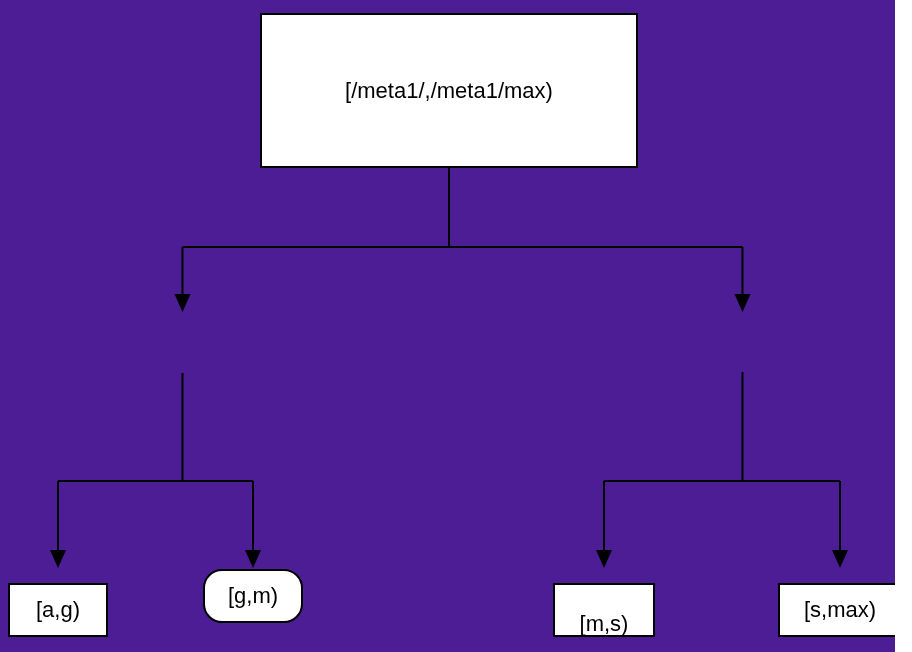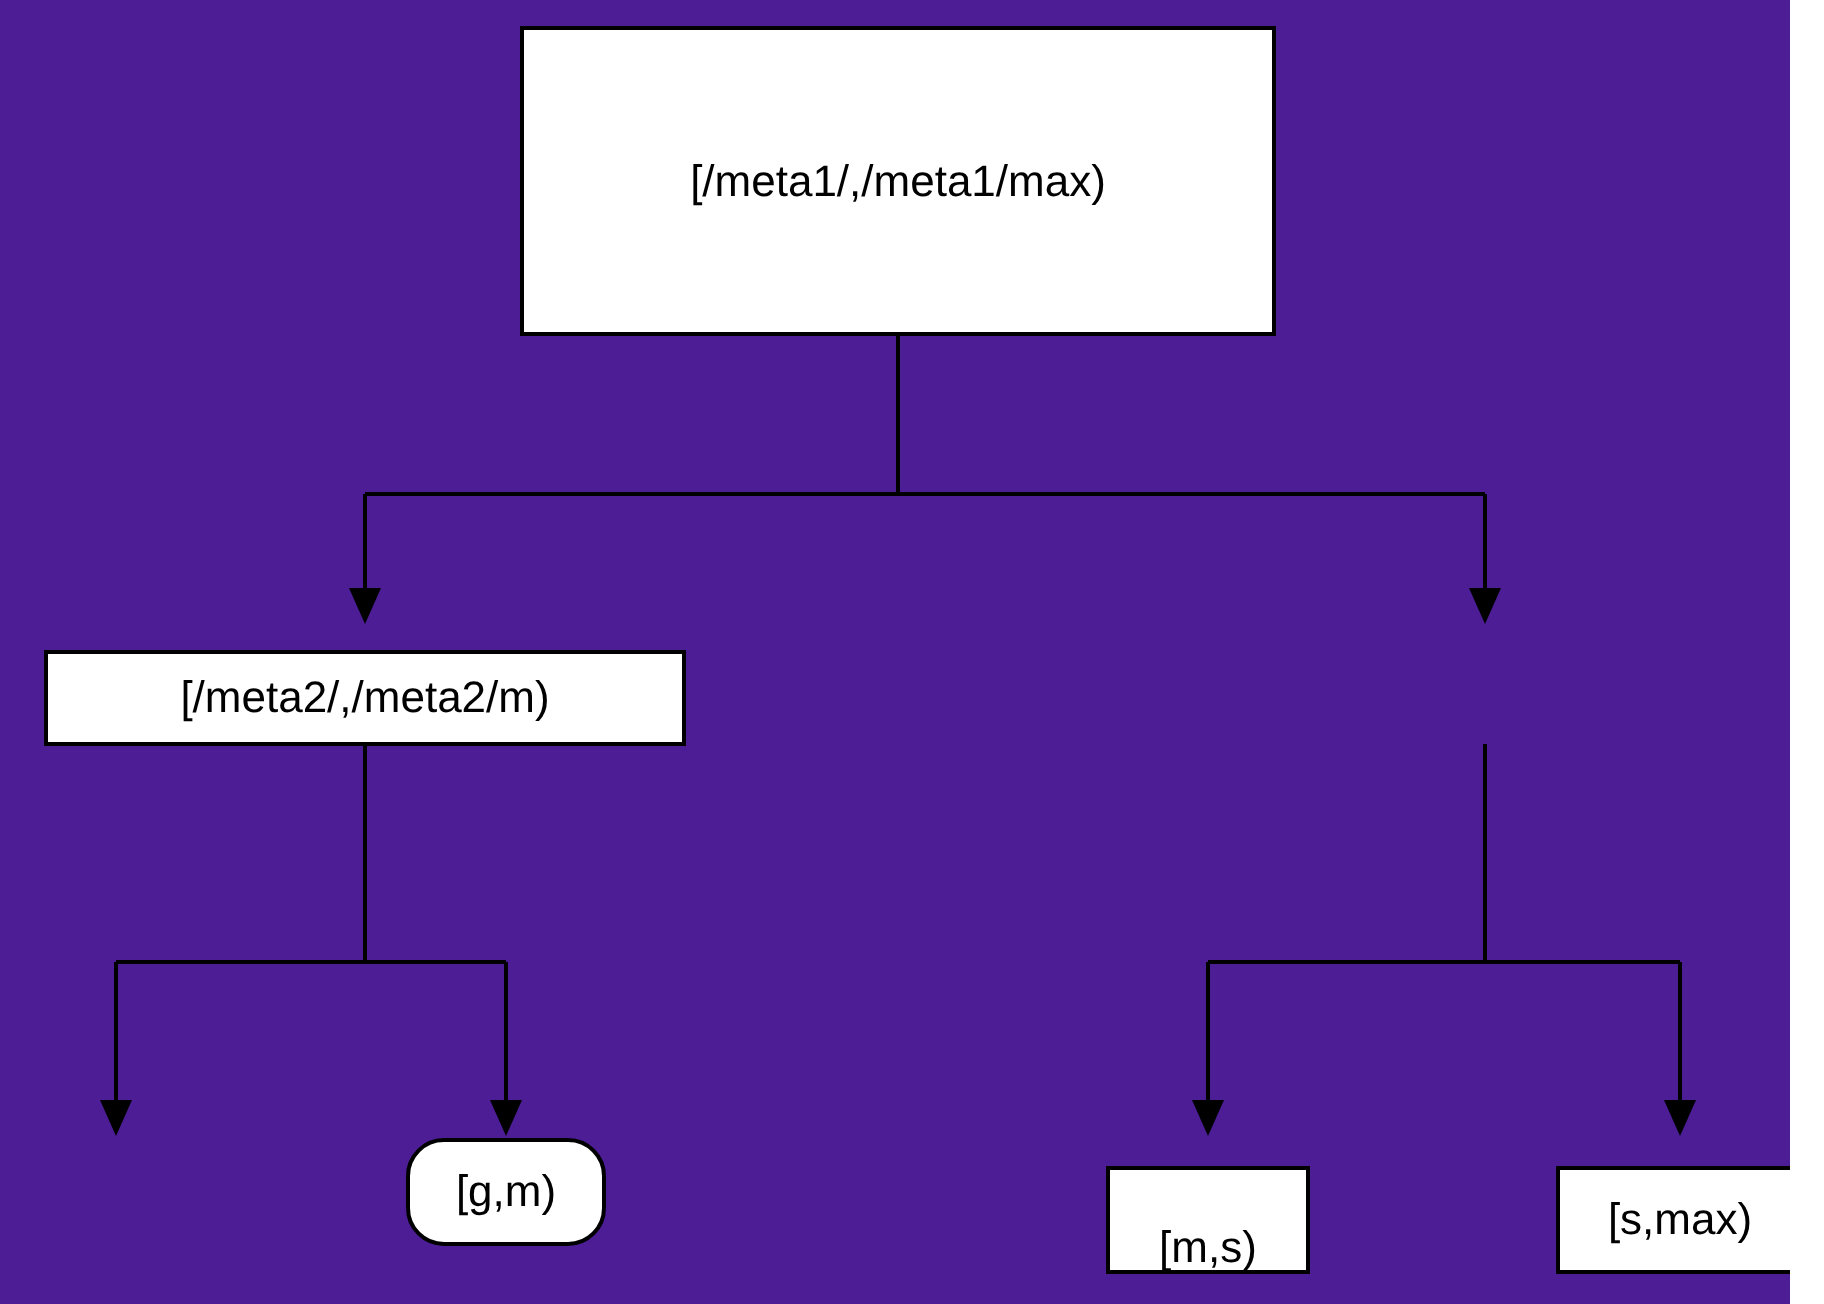--- a/index.html
+++ b/index.html
@@ -66,25 +66,25 @@
       <path d="M742.5 372 V481 M604 481 H840 M604 481 V550 M840 481 V550"></path>
     </g>
     <polygon points="596,550 612,550 604,568" fill="#000000"></polygon>
     <polygon points="832,550 848,550 840,568" fill="#000000"></polygon>
   </svg>
 
   <div class="node" id="node-root">
     <span>[/meta1/,/meta1/max)</span>
   </div>
 
-  <div class="node" id="node-meta2-left">
-    <span>[/meta2/,/meta2/m)</span>
-  </div>
 
 
+  <div class="node" id="node-leaf-ag">
+    <span>[a,g)</span>
+  </div>
 
   <div class="node" id="node-leaf-gm">
     <span>[g,m)</span>
   </div>
 
   <div class="node" id="node-leaf-ms">
     <span>[m,s)</span>
   </div>
 
   <div class="node" id="node-leaf-smax">

